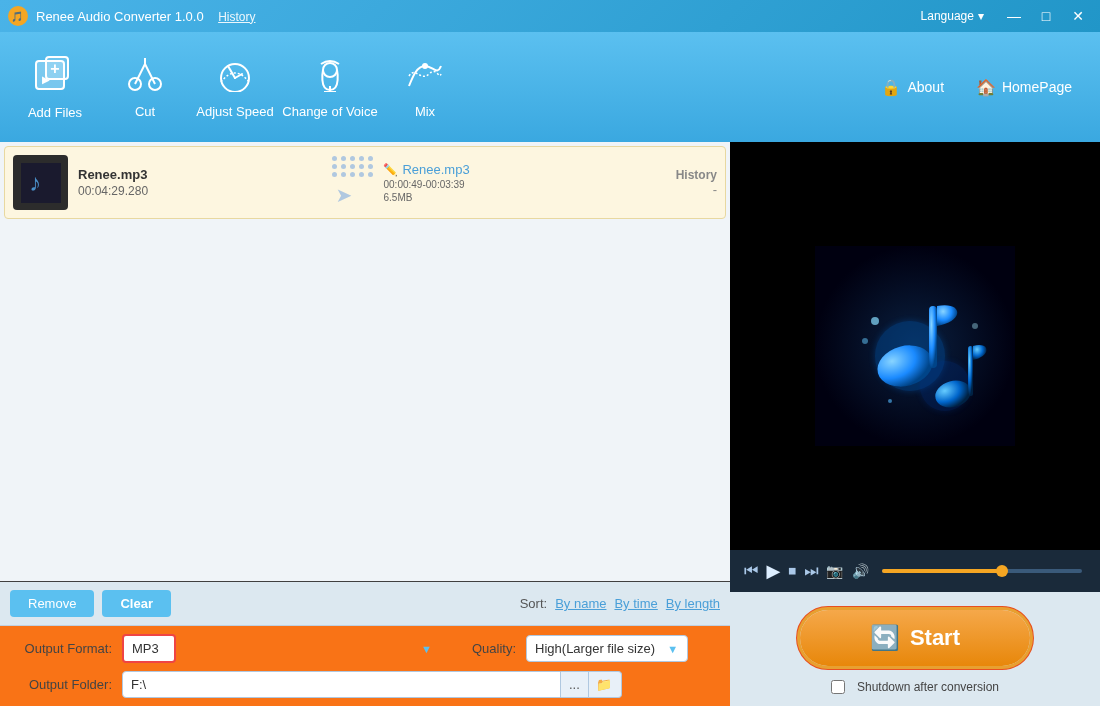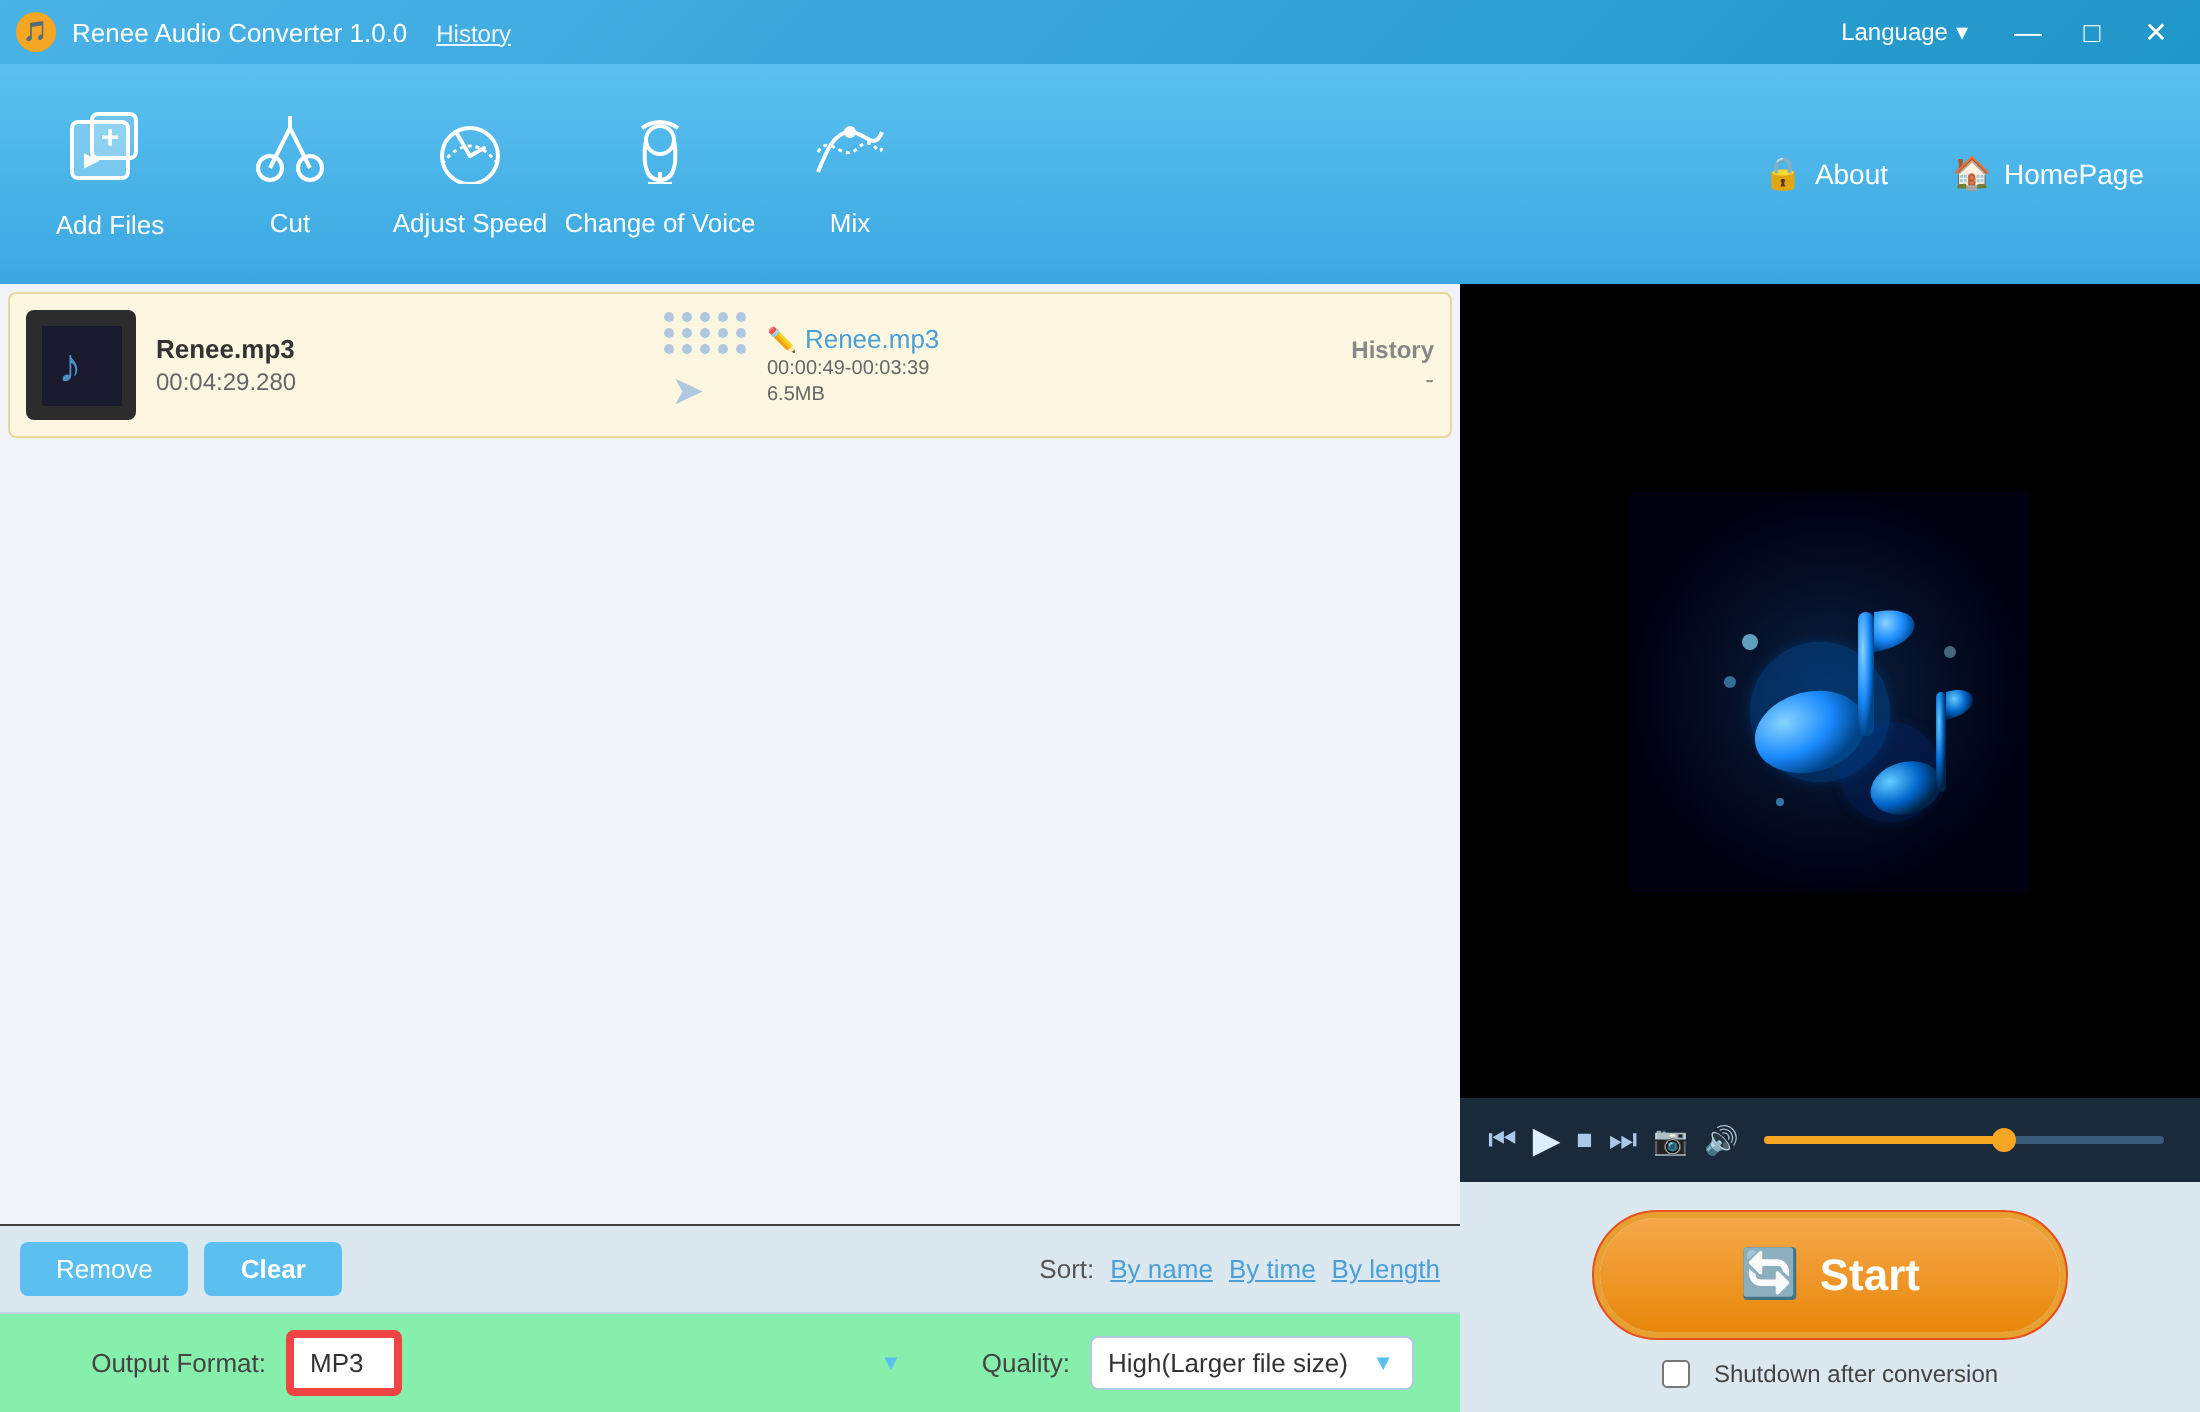--- a/index.html
+++ b/index.html
@@ -135,34 +135,34 @@
       cursor: pointer;
       font-size: 13px;
       font-weight: 700;
     }
     .sort-area { display: flex; align-items: center; gap: 8px; margin-left: auto; }
     .sort-label { color: #555; font-size: 13px; }
     .sort-option { color: #4a9fd8; font-size: 13px; cursor: pointer; text-decoration: underline; }
 
     
     .settings-row {
-      background: #86efac;
-      padding: 8px 23px;
+      background: #f97316;
+      padding: 8px 2px;
       display: flex;
       flex-direction: column;
       gap: 8px;
       border-top: 1px solid #c0d0e0;
     }
     .settings-line { display: flex; align-items: center; gap: 10px; }
     .settings-label { color: #444; font-size: 13px; width: 110px; text-align: right; }
     .settings-select {
       flex: 1;
       max-width: 320px;
       padding: 5px 8px;
-      border: 4px solid #ef4444;
+      border: 2px solid #ef4444;
       border-radius: 4px;
       background: white;
       font-size: 13px;
       color: #333;
       cursor: pointer;
       appearance: none;
       -webkit-appearance: none;
     }
     .select-wrapper {
       position: relative;
@@ -509,20 +509,28 @@
             <option>WMA</option>
           </select>
         </div>
         <span class="quality-label">Quality:</span>
         <div class="quality-wrapper">
           <select class="quality-select">
             <option>High(Larger file size)</option>
             <option>Medium</option>
             <option>Low(Smaller file size)</option>
           </select>
+        </div>
+      </div>
+      <div class="settings-line">
+        <span class="settings-label">Output Folder:</span>
+        <div class="folder-input-wrapper">
+          <input class="folder-input" type="text" value="F:\" style="">
+          <button class="folder-btn">...</button>
+          <button class="folder-btn">📁</button>
         </div>
       </div>
     </div>
 
   </div>
 
   <div class="right-panel">
 
     <div class="preview-area">
       <svg class="music-svg" viewBox="0 0 200 200" xmlns="http://www.w3.org/2000/svg">

